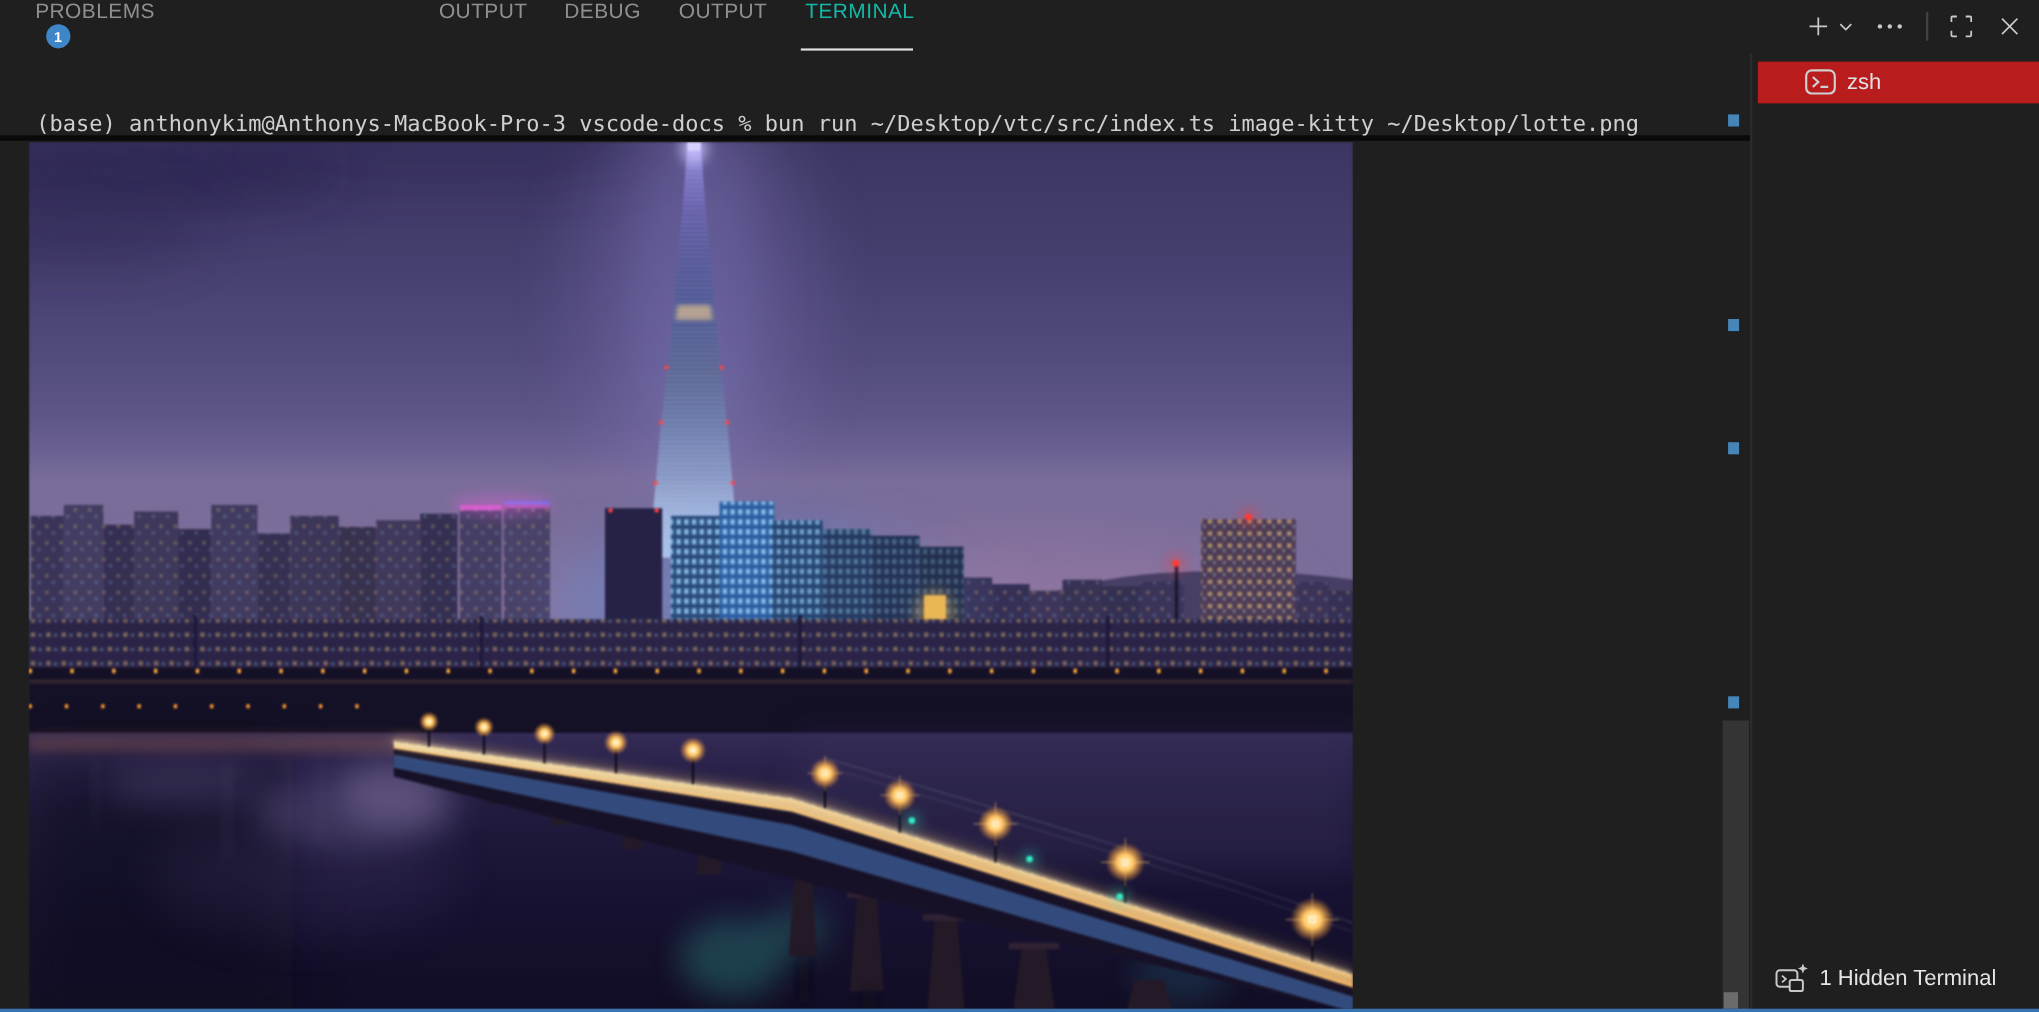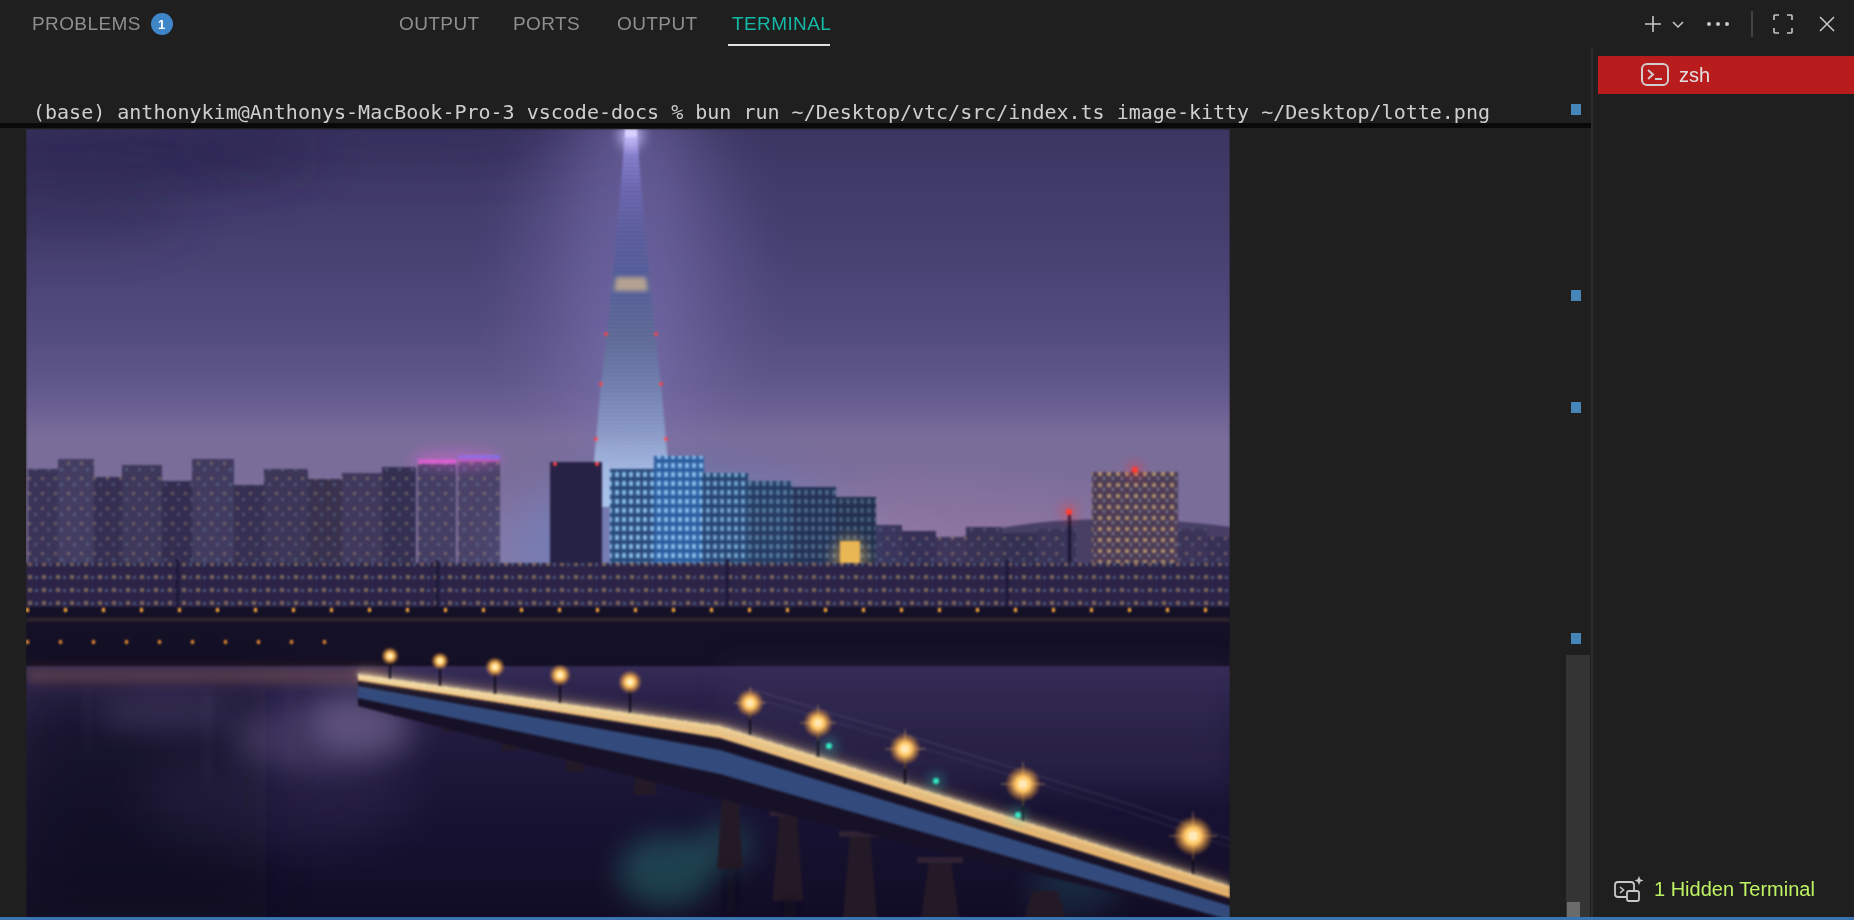--- a/index.html
+++ b/index.html
@@ -1,22 +1,22 @@
 <!DOCTYPE html>
 <html><head>
 <meta charset="utf-8">
 <style>
   html,body{margin:0;padding:0;background:#151515;}
   .screen{position:relative;width:1854px;height:920px;background:#1f1f1f;overflow:hidden;
           font-family:"Liberation Sans",sans-serif;}
 
   
   .tabbar{position:absolute;left:0;top:0;width:100%;height:48px;background:#1f1f1f;z-index:30;}
-  .tab{position:absolute;top:0;height:48px;display:flex;align-items:center;
-       font-size:19px;letter-spacing:.4px;color:#8f8f8f;cursor:pointer;white-space:nowrap;}
+  .tab{position:absolute;top:0;height:48px;display:flex;
+       font-size:19px;letter-spacing:.4px;color:#8f8f8f;cursor:pointer;white-space:nowrap;flex-direction:column;}
   .tab.active{color:#14b8a6;}
   .tab-underline{position:absolute;left:728px;top:44px;width:102px;height:2px;background:#e0e0e0;}
   .badge{display:inline-flex;align-items:center;justify-content:center;margin-left:10px;
          width:22px;height:22px;border-radius:50%;background:#3f86c9;color:#fff;
          font-size:13px;font-weight:bold;}
   .t-problems{left:32px}.t-debug{left:200px}.t-gitlens{left:399px}
   .t-ports{left:513px}.t-output{left:617px}.t-terminal{left:732px}
 
   
   .ticons{position:absolute;right:17px;top:0;height:48px;display:flex;align-items:center;z-index:31;}
@@ -39,39 +39,39 @@
   .panel-split{position:absolute;left:1591px;top:48px;width:2px;height:872px;background:#2c2c30;z-index:8;}
 
   
   .side-row{position:absolute;left:1598px;top:56px;width:267px;height:38px;background:#b91c1c;
             display:flex;align-items:center;cursor:pointer;z-index:10;padding-left:23px;}
   .side-row .icon{margin-left:19px;display:flex;}
   .side-row .lbl{margin-left:9px;font-size:20px;color:#e2e2e2;}
   .side-foot{position:absolute;left:1598px;top:870px;width:256px;height:38px;
              display:flex;align-items:center;cursor:pointer;z-index:10;}
   .side-foot .icon{margin-left:14px;display:flex;}
-  .side-foot .lbl{margin-left:8px;font-size:20px;color:#bef264;white-space:nowrap;}
+  .side-foot .lbl{margin-left:8px;font-size:20px;color:#e5e5e5;white-space:nowrap;}
 
   .bottom-border{position:absolute;left:0;bottom:0;width:100%;height:3px;background:#3974b0;z-index:40;}
 </style>
 </head>
 <body>
 
 <div class="screen">
 
   <div class="tabbar">
     <div class="tab t-problems">
       <span>PROBLEMS</span>
       <span class="badge">1</span>
     </div>
     <div class="tab t-gitlens">
       <span>OUTPUT</span>
     </div>
     <div class="tab t-ports">
-      <span>PORTS</span>
+      <span>DEBUG</span>
     </div>
     <div class="tab t-output">
       <span>OUTPUT</span>
     </div>
     <div class="tab active t-terminal">
       <span>TERMINAL</span>
     </div>
     <div class="tab-underline"></div>
 
     <div class="ticons">

